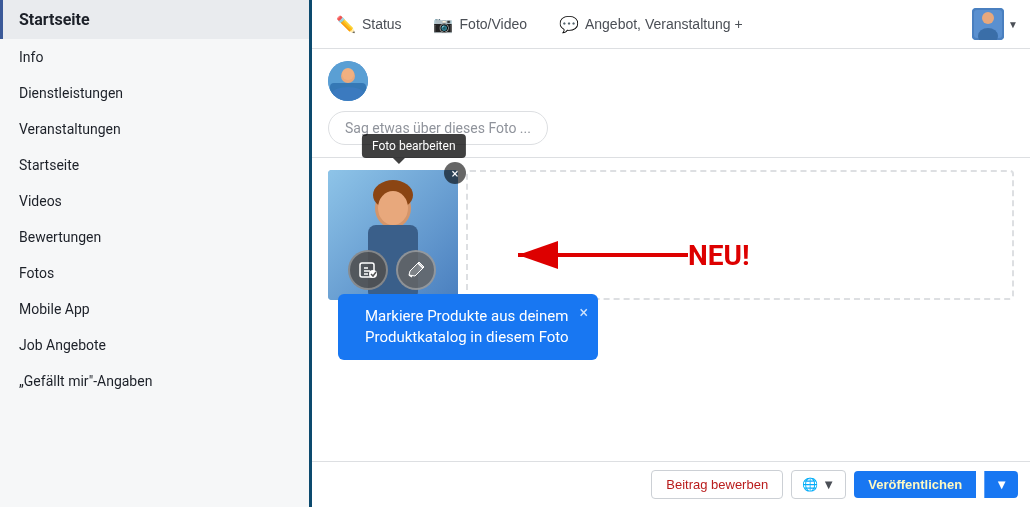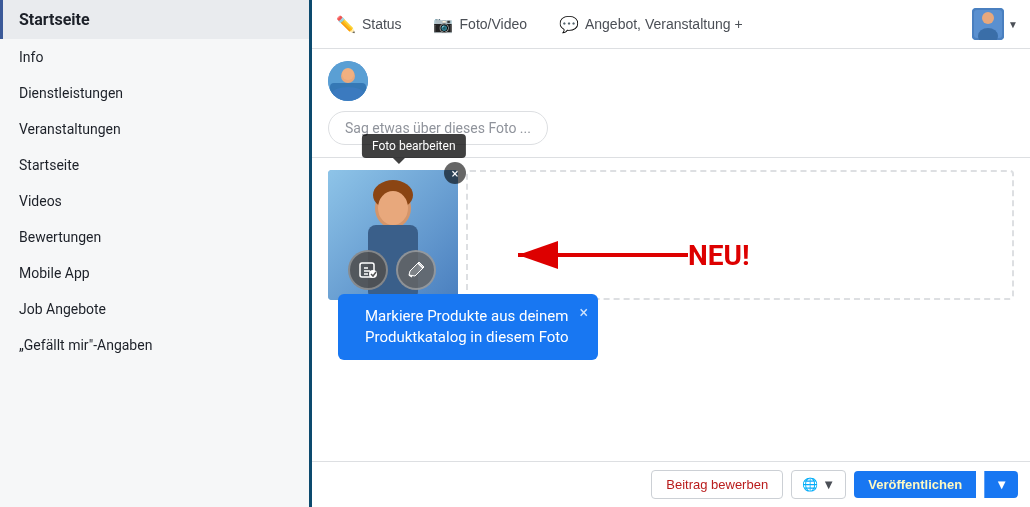--- a/index.html
+++ b/index.html
@@ -333,20 +333,23 @@
       <span>Veranstaltungen</span>
     </div>
     <div class="sidebar-item">
       <span>Startseite</span>
     </div>
     <div class="sidebar-item">
       <span>Videos</span>
     </div>
     <div class="sidebar-item">
       <span>Bewertungen</span>
+    </div>
+    <div class="sidebar-item">
+      <span>Fotos</span>
     </div>
     <div class="sidebar-item">
       <span>Mobile App</span>
     </div>
     <div class="sidebar-item">
       <span>Job Angebote</span>
     </div>
     <div class="sidebar-item">
       <span>„Gefällt mir"-Angaben</span>
     </div>

